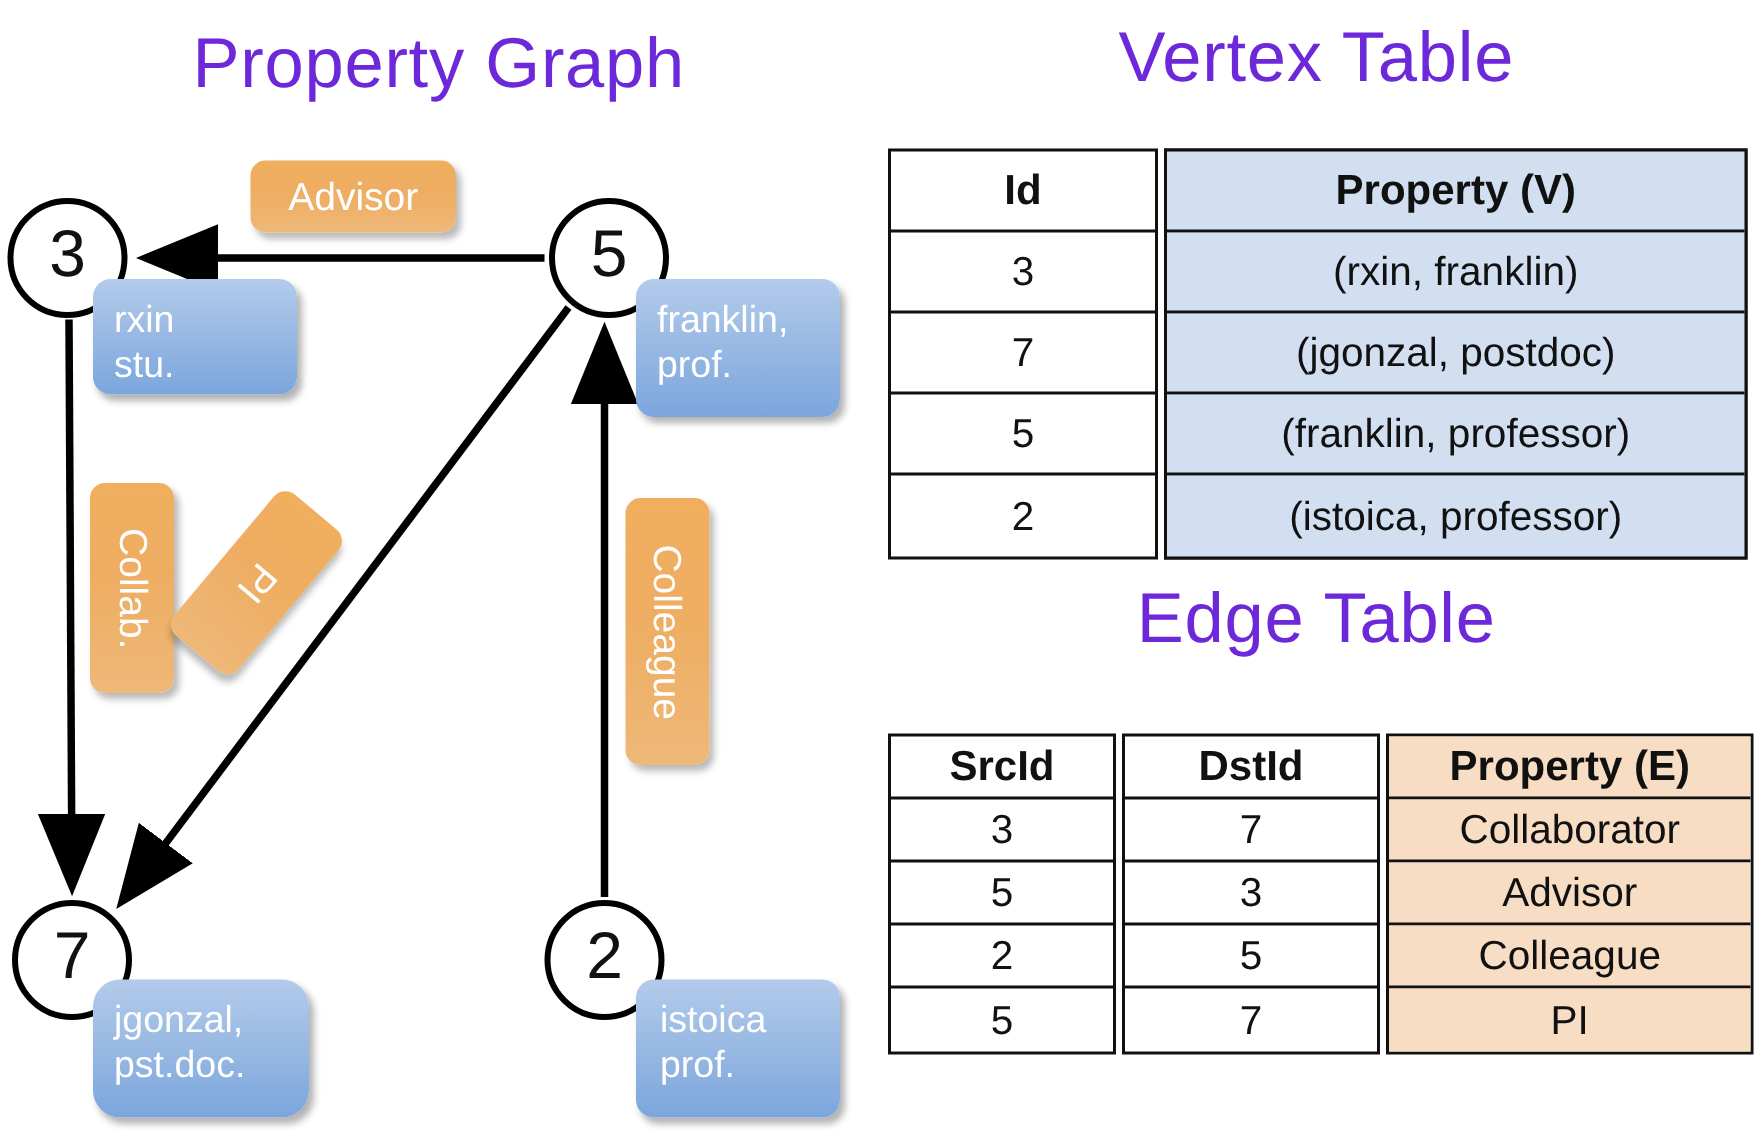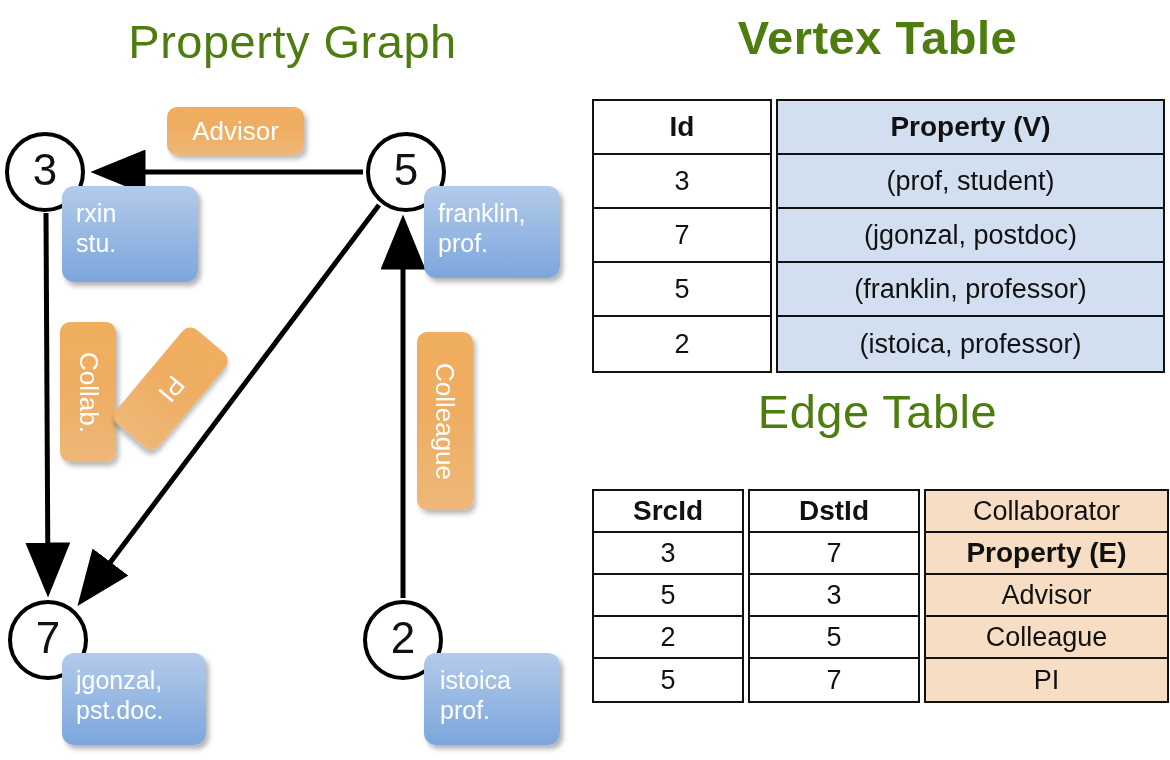--- a/index.html
+++ b/index.html
@@ -16,26 +16,26 @@
     color: #000000;
   }
 
   
   .title {
     position: absolute;
     font-weight: 400;
     font-size: 47px;
     line-height: 1;
     letter-spacing: 0.5px;
-    color: #4d7c0f;
+    color: #6d28d9;
     white-space: nowrap;
     text-align: center;
   }
   #title-property-graph { left: 0px;   top: 18px;  width: 585px; }
-  #title-vertex-table   { left: 585px; top: 14px;  width: 585px; font-weight: bold; }
+  #title-vertex-table   { left: 585px; top: 14px;  width: 585px; }
   #title-edge-table     { left: 585px; top: 388px; width: 585px; }
 
   
   #graph-panel {
     position: absolute;
     left: 0; top: 0;
     width: 585px; height: 760px;
   }
   #graph-edges {
     position: absolute;
@@ -72,23 +72,23 @@
     border-radius: 12px;
     background: linear-gradient(to bottom, #b3cbeb 0%, #9dbce4 40%, #7ba6dd 100%);
     box-shadow: 3px 4px 5px rgba(0,0,0,0.30);
     color: #ffffff;
     font-size: 25px;
     line-height: 30px;
     padding: 12px 14px;
     box-sizing: border-box;
     z-index: 6;
   }
-  #prop-rxin     { left: 62px;  top: 186px; width: 136px; height: 96px; }
+  #prop-rxin     { left: 62px;  top: 186px; width: 136px; height: 77px; }
   #prop-franklin { left: 424px; top: 186px; width: 136px; height: 92px; }
-  #prop-jgonzal  { left: 62px;  top: 653px; width: 144px; height: 92px; }
+  #prop-jgonzal  { left: 62px;  top: 653px; width: 144px; height: 92px; border-radius: 18px; }
   #prop-istoica  { left: 424px; top: 653px; width: 136px; height: 92px; padding-left: 16px; }
 
   .prop-line { display: block; white-space: nowrap; }
 
   
   .edge-label {
     position: absolute;
     border-radius: 10px;
     background: linear-gradient(to bottom, #f0ae5e 0%, #eead62 45%, #eeb878 100%);
     box-shadow: 3px 4px 5px rgba(0,0,0,0.28);
@@ -230,21 +230,21 @@
 <div class="table-wrap" id="vertex-table">
   <div class="col" id="vt-id-col">
     <div class="cell header">Id</div>
     <div class="cell">3</div>
     <div class="cell">7</div>
     <div class="cell">5</div>
     <div class="cell">2</div>
   </div>
   <div class="col" id="vt-prop-col">
     <div class="cell header">Property (V)</div>
-    <div class="cell">(prof, student)</div>
+    <div class="cell">(rxin, franklin)</div>
     <div class="cell">(jgonzal, postdoc)</div>
     <div class="cell">(franklin, professor)</div>
     <div class="cell">(istoica, professor)</div>
   </div>
 </div>
 
 <div class="title" id="title-edge-table">Edge Table</div>
 
 <div class="table-wrap" id="edge-table">
   <div class="col" id="et-src-col">
@@ -255,19 +255,19 @@
     <div class="cell">5</div>
   </div>
   <div class="col" id="et-dst-col">
     <div class="cell header">DstId</div>
     <div class="cell">7</div>
     <div class="cell">3</div>
     <div class="cell">5</div>
     <div class="cell">7</div>
   </div>
   <div class="col" id="et-prop-col">
+    <div class="cell header">Property (E)</div>
     <div class="cell">Collaborator</div>
-    <div class="cell header">Property (E)</div>
     <div class="cell">Advisor</div>
     <div class="cell">Colleague</div>
     <div class="cell">PI</div>
   </div>
 </div>
 
 </body></html>

